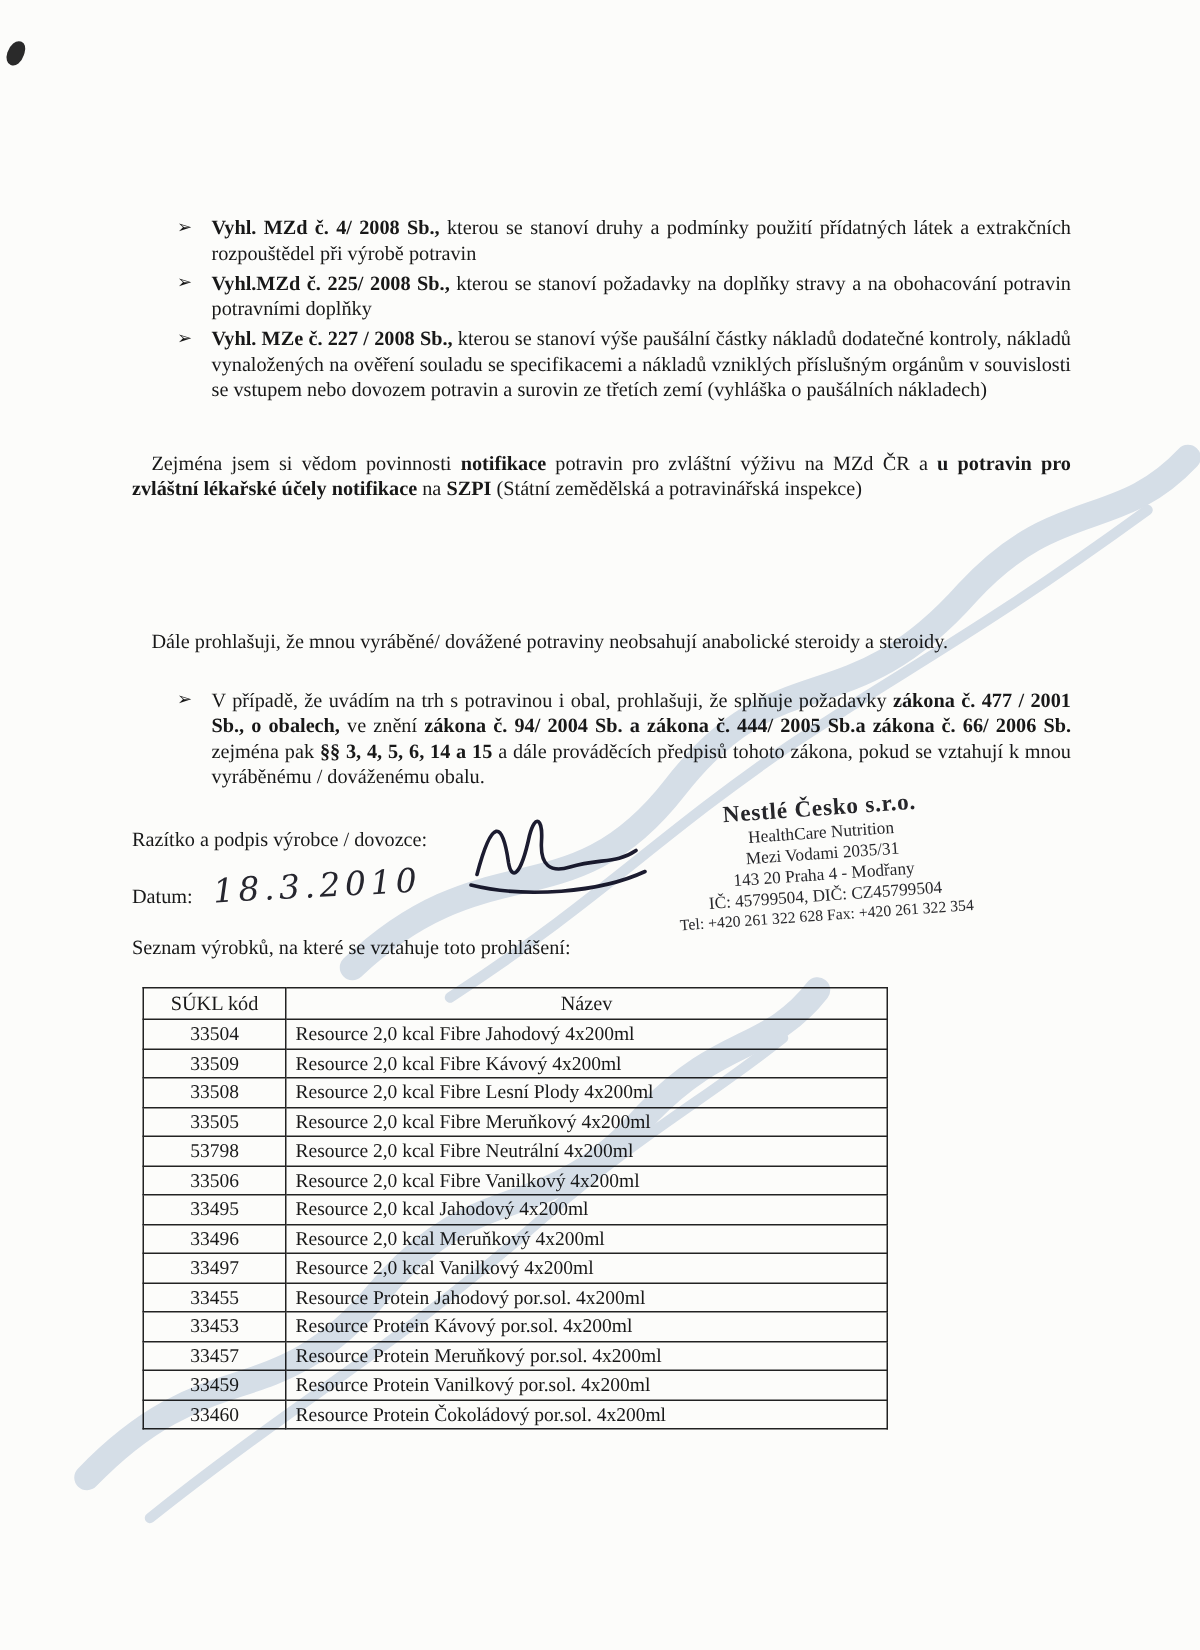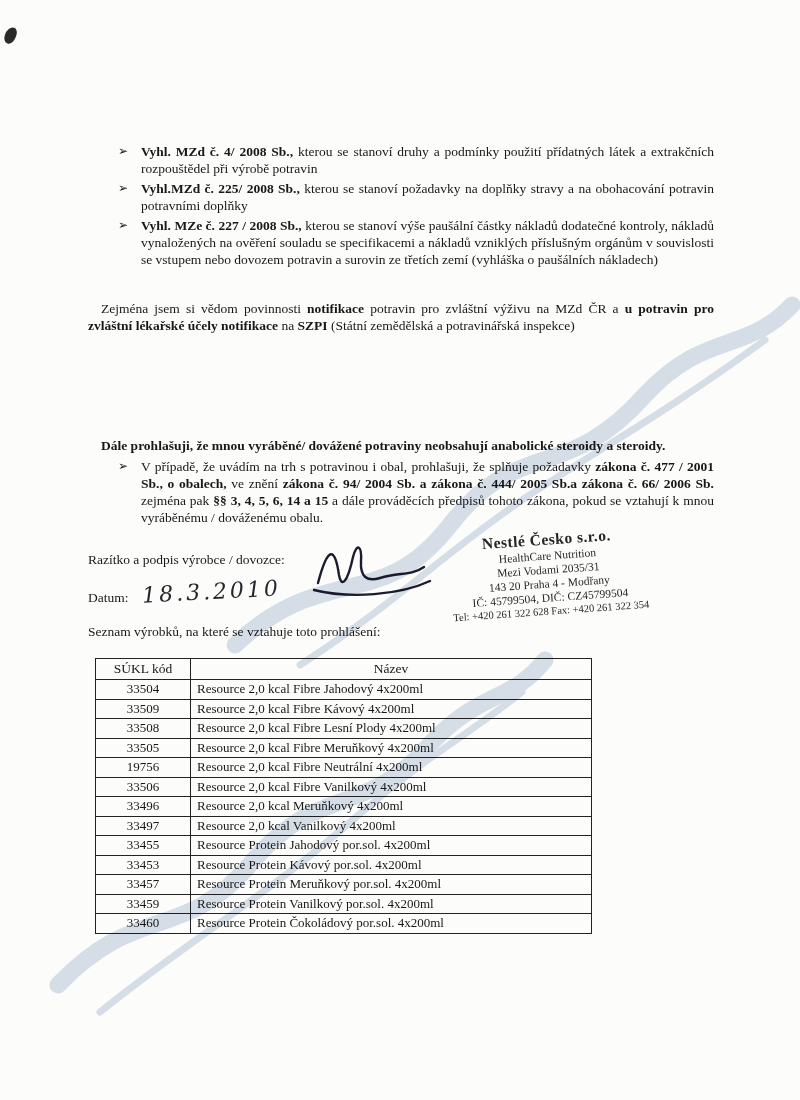--- a/index.html
+++ b/index.html
@@ -24,21 +24,21 @@
   }
   .txt { font-size:13.5px; line-height:17px; }
   .bullets-top { position:absolute; left:118px; top:143px; width:596px; z-index:2; }
   .bullet-row { display:flex; gap:9px; margin-bottom:3px; }
   .bullet-marker { width:14px; flex:none; font-size:12px; line-height:17px; }
   .bullet-body { flex:1; text-align:justify; }
   .para { position:absolute; left:88px; width:626px; text-align:justify; z-index:2; }
   .indent { text-indent:13px; }
   .p-notifikace { top:300px; }
   .p-vedom { top:362px; font-weight:bold; }
-  .p-dale { top:437px; font-weight:bold; }
+  .p-dale { top:419px; font-weight:normal; }
   .bullet-obal { position:absolute; left:118px; top:458px; width:596px; z-index:2; }
   .label { position:absolute; font-size:13.5px; z-index:2; }
   .l-razitko { left:88px; top:552px; }
   .l-datum { left:88px; top:590px; }
   .l-seznam { left:88px; top:624px; }
   .datum-hand {
     position:absolute; left:142px; top:579px; z-index:3;
     font-family:"DejaVu Serif",serif; font-style:italic;
     font-size:22px; letter-spacing:3px; color:#26262e;
     transform:rotate(-3deg);
@@ -144,29 +144,33 @@
       <td class="col-code">33508</td>
       <td class="col-name">Resource 2,0 kcal Fibre Lesní Plody 4x200ml</td>
     </tr>
 
     <tr>
       <td class="col-code">33505</td>
       <td class="col-name">Resource 2,0 kcal Fibre Meruňkový 4x200ml</td>
     </tr>
 
     <tr>
-      <td class="col-code">19756</td>
+      <td class="col-code">53798</td>
       <td class="col-name">Resource 2,0 kcal Fibre Neutrální 4x200ml</td>
     </tr>
 
     <tr>
       <td class="col-code">33506</td>
       <td class="col-name">Resource 2,0 kcal Fibre Vanilkový 4x200ml</td>
     </tr>
 
+    <tr>
+      <td class="col-code">33495</td>
+      <td class="col-name">Resource 2,0 kcal Jahodový 4x200ml</td>
+    </tr>
 
     <tr>
       <td class="col-code">33496</td>
       <td class="col-name">Resource 2,0 kcal Meruňkový 4x200ml</td>
     </tr>
 
     <tr>
       <td class="col-code">33497</td>
       <td class="col-name">Resource 2,0 kcal Vanilkový 4x200ml</td>
     </tr>

